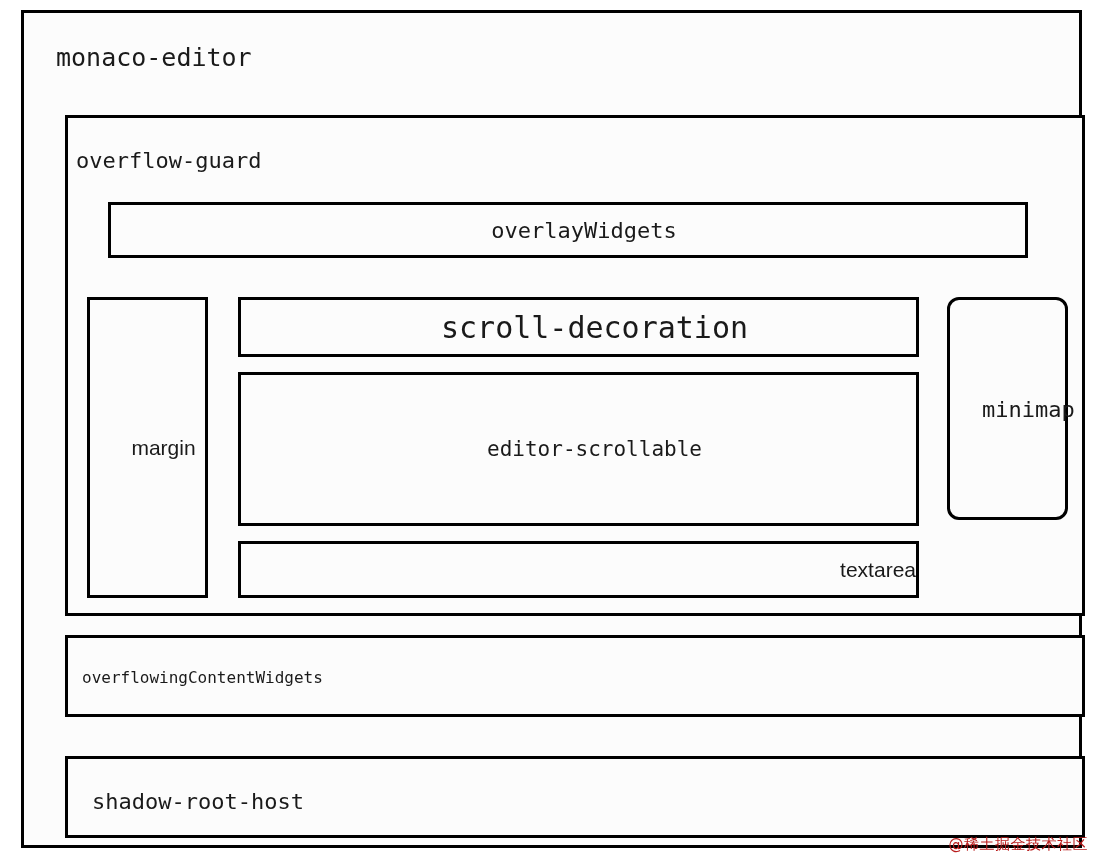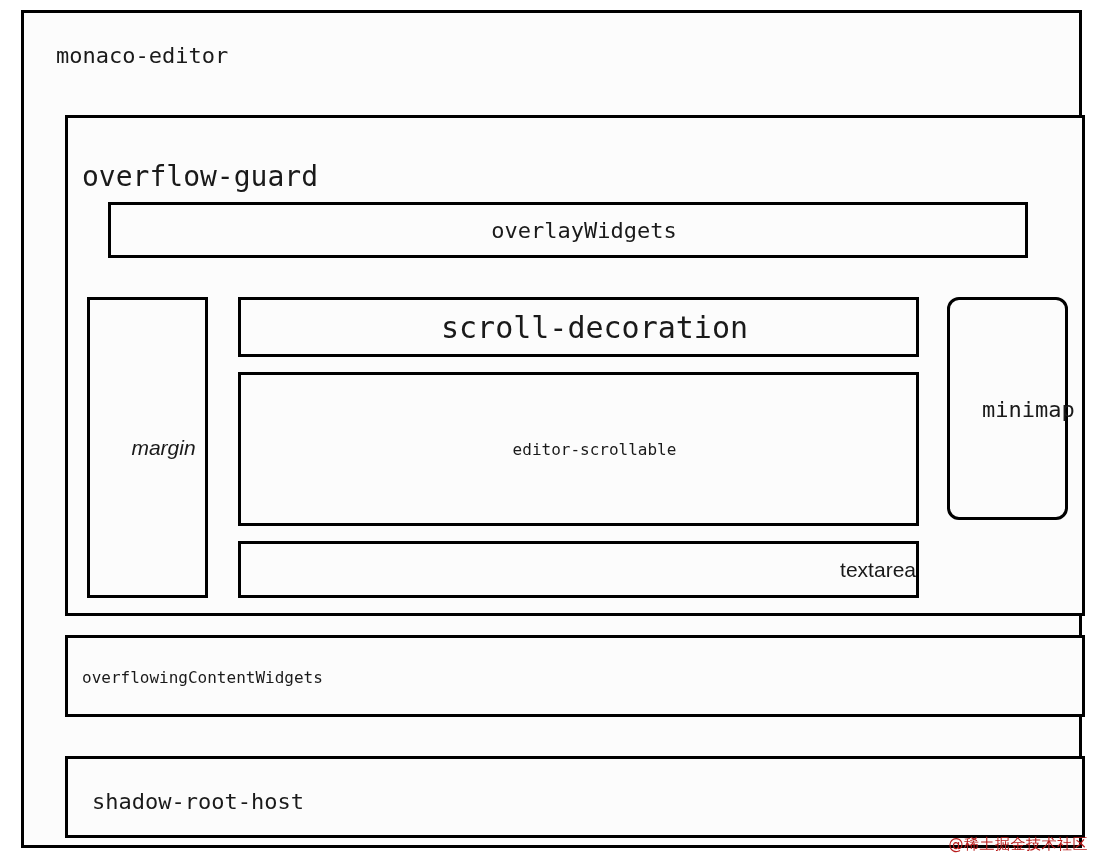--- a/index.html
+++ b/index.html
@@ -55,36 +55,36 @@
     padding-left: 32px;
   }
 
   .label-center.sans,
   .label-tl.sans {
     font-family: "Liberation Sans", sans-serif;
   }
 
   
   #root-box        { left: 21px;  top: 10px;  width: 1061px; height: 838px; }
-  #root-label      { left: 32px;  top: 30px;  font-size: 22px; }
+  #root-label      { left: 32px;  top: 30px;  font-size: 25px; }
 
   #overflow-guard-box   { left: 41px; top: 102px; width: 1020px; height: 501px; }
-  #overflow-guard-label { left: 14px; top: 30px; font-size: 28px; margin-top: 12px; }
+  #overflow-guard-label { left: 8px; top: 30px; font-size: 22px; }
 
   #overlay-widgets-box  { left: 40px; top: 84px;  width: 920px; height: 56px; }
   #overlay-widgets-label{ font-size: 22px; }
 
-  #margin-box    { left: 19px;  top: 179px; width: 121px; height: 301px; font-style: italic; }
+  #margin-box    { left: 19px;  top: 179px; width: 121px; height: 301px; }
   #margin-label  { font-size: 21px; }
 
   #scroll-decoration-box   { left: 170px; top: 179px; width: 681px; height: 60px; }
   #scroll-decoration-label { font-size: 30px; }
 
   #editor-scrollable-box   { left: 170px; top: 254px; width: 681px; height: 154px; }
-  #editor-scrollable-label { font-size: 16px; }
+  #editor-scrollable-label { font-size: 21px; }
 
   #textarea-box   { left: 170px; top: 423px; width: 681px; height: 57px; }
   #textarea-label { font-size: 21px; text-align: right; }
 
   #minimap-box    { left: 879px; top: 179px; width: 121px; height: 223px; border-radius: 12px; }
   #minimap-label  { font-size: 22px; }
 
   #overflowing-content-widgets-box   { left: 41px; top: 622px; width: 1020px; height: 82px; }
   #overflowing-content-widgets-label { left: 14px; top: 30px; font-size: 16px; }
 

